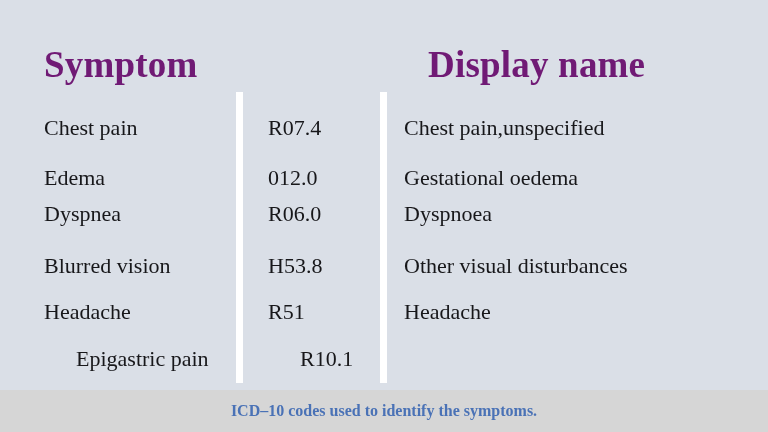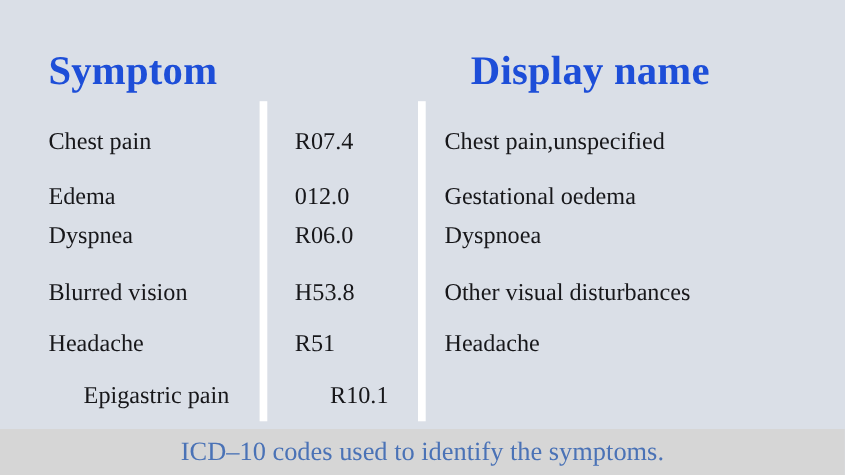--- a/index.html
+++ b/index.html
@@ -26,21 +26,21 @@
   .table-area {
     position: absolute;
     left: 0;
     top: 0;
     width: 768px;
     height: 390px;
   }
 
   .col-head {
     position: absolute;
-    color: #1d4ed8;
+    color: #701a75;
     font-size: 37px;
     font-weight: 700;
     line-height: 1;
     white-space: nowrap;
     letter-spacing: 0.2px;
   }
   .col-head.symptom  { left: 44px;  top: 46px; }
   .col-head.code     { left: 275px; top: 46px; }
   .col-head.display  { left: 428px; top: 46px; }
 
@@ -86,22 +86,22 @@
     top: 390px;
     width: 768px;
     height: 42px;
     background: #d6d6d6;
     display: flex;
     align-items: center;
     justify-content: center;
   }
   .caption-text {
     color: #4a72b6;
-    font-size: 24px;
-    font-weight: 400;
+    font-size: 16px;
+    font-weight: 700;
     line-height: 1;
     white-space: nowrap;
   }
 </style>
 </head>
 <body>
 
 <div class="slide">
 
   <div class="table-area">

